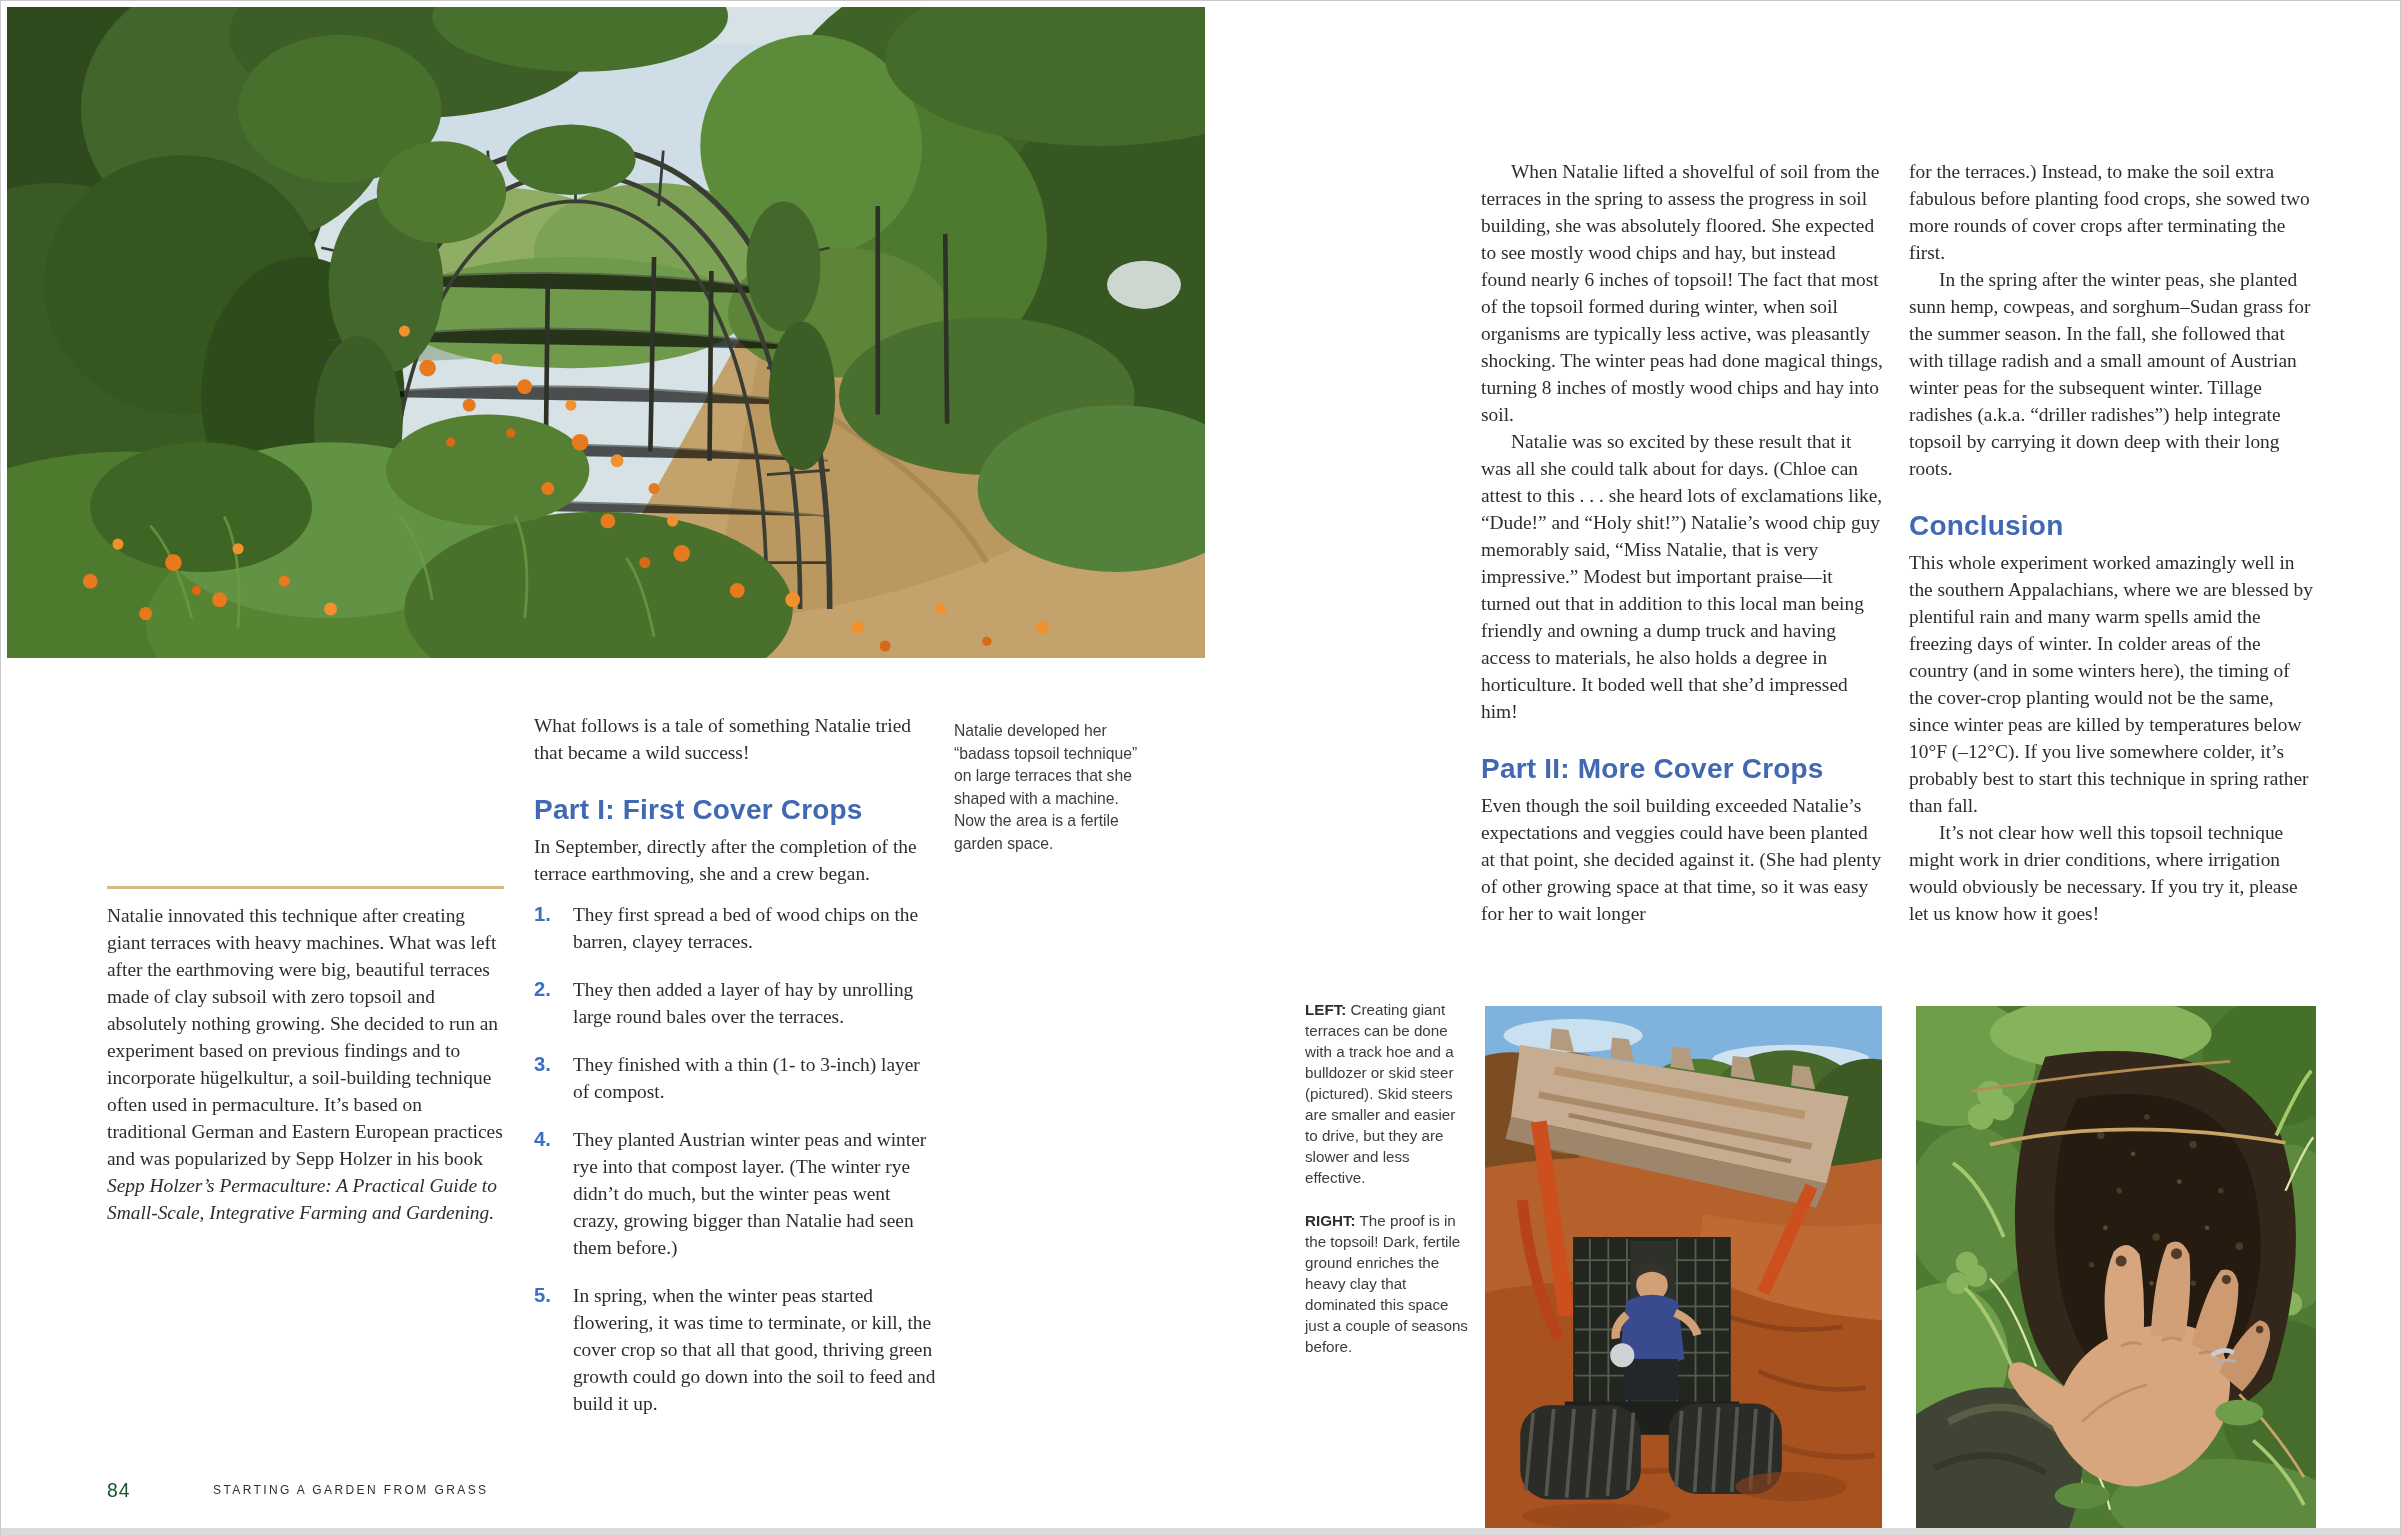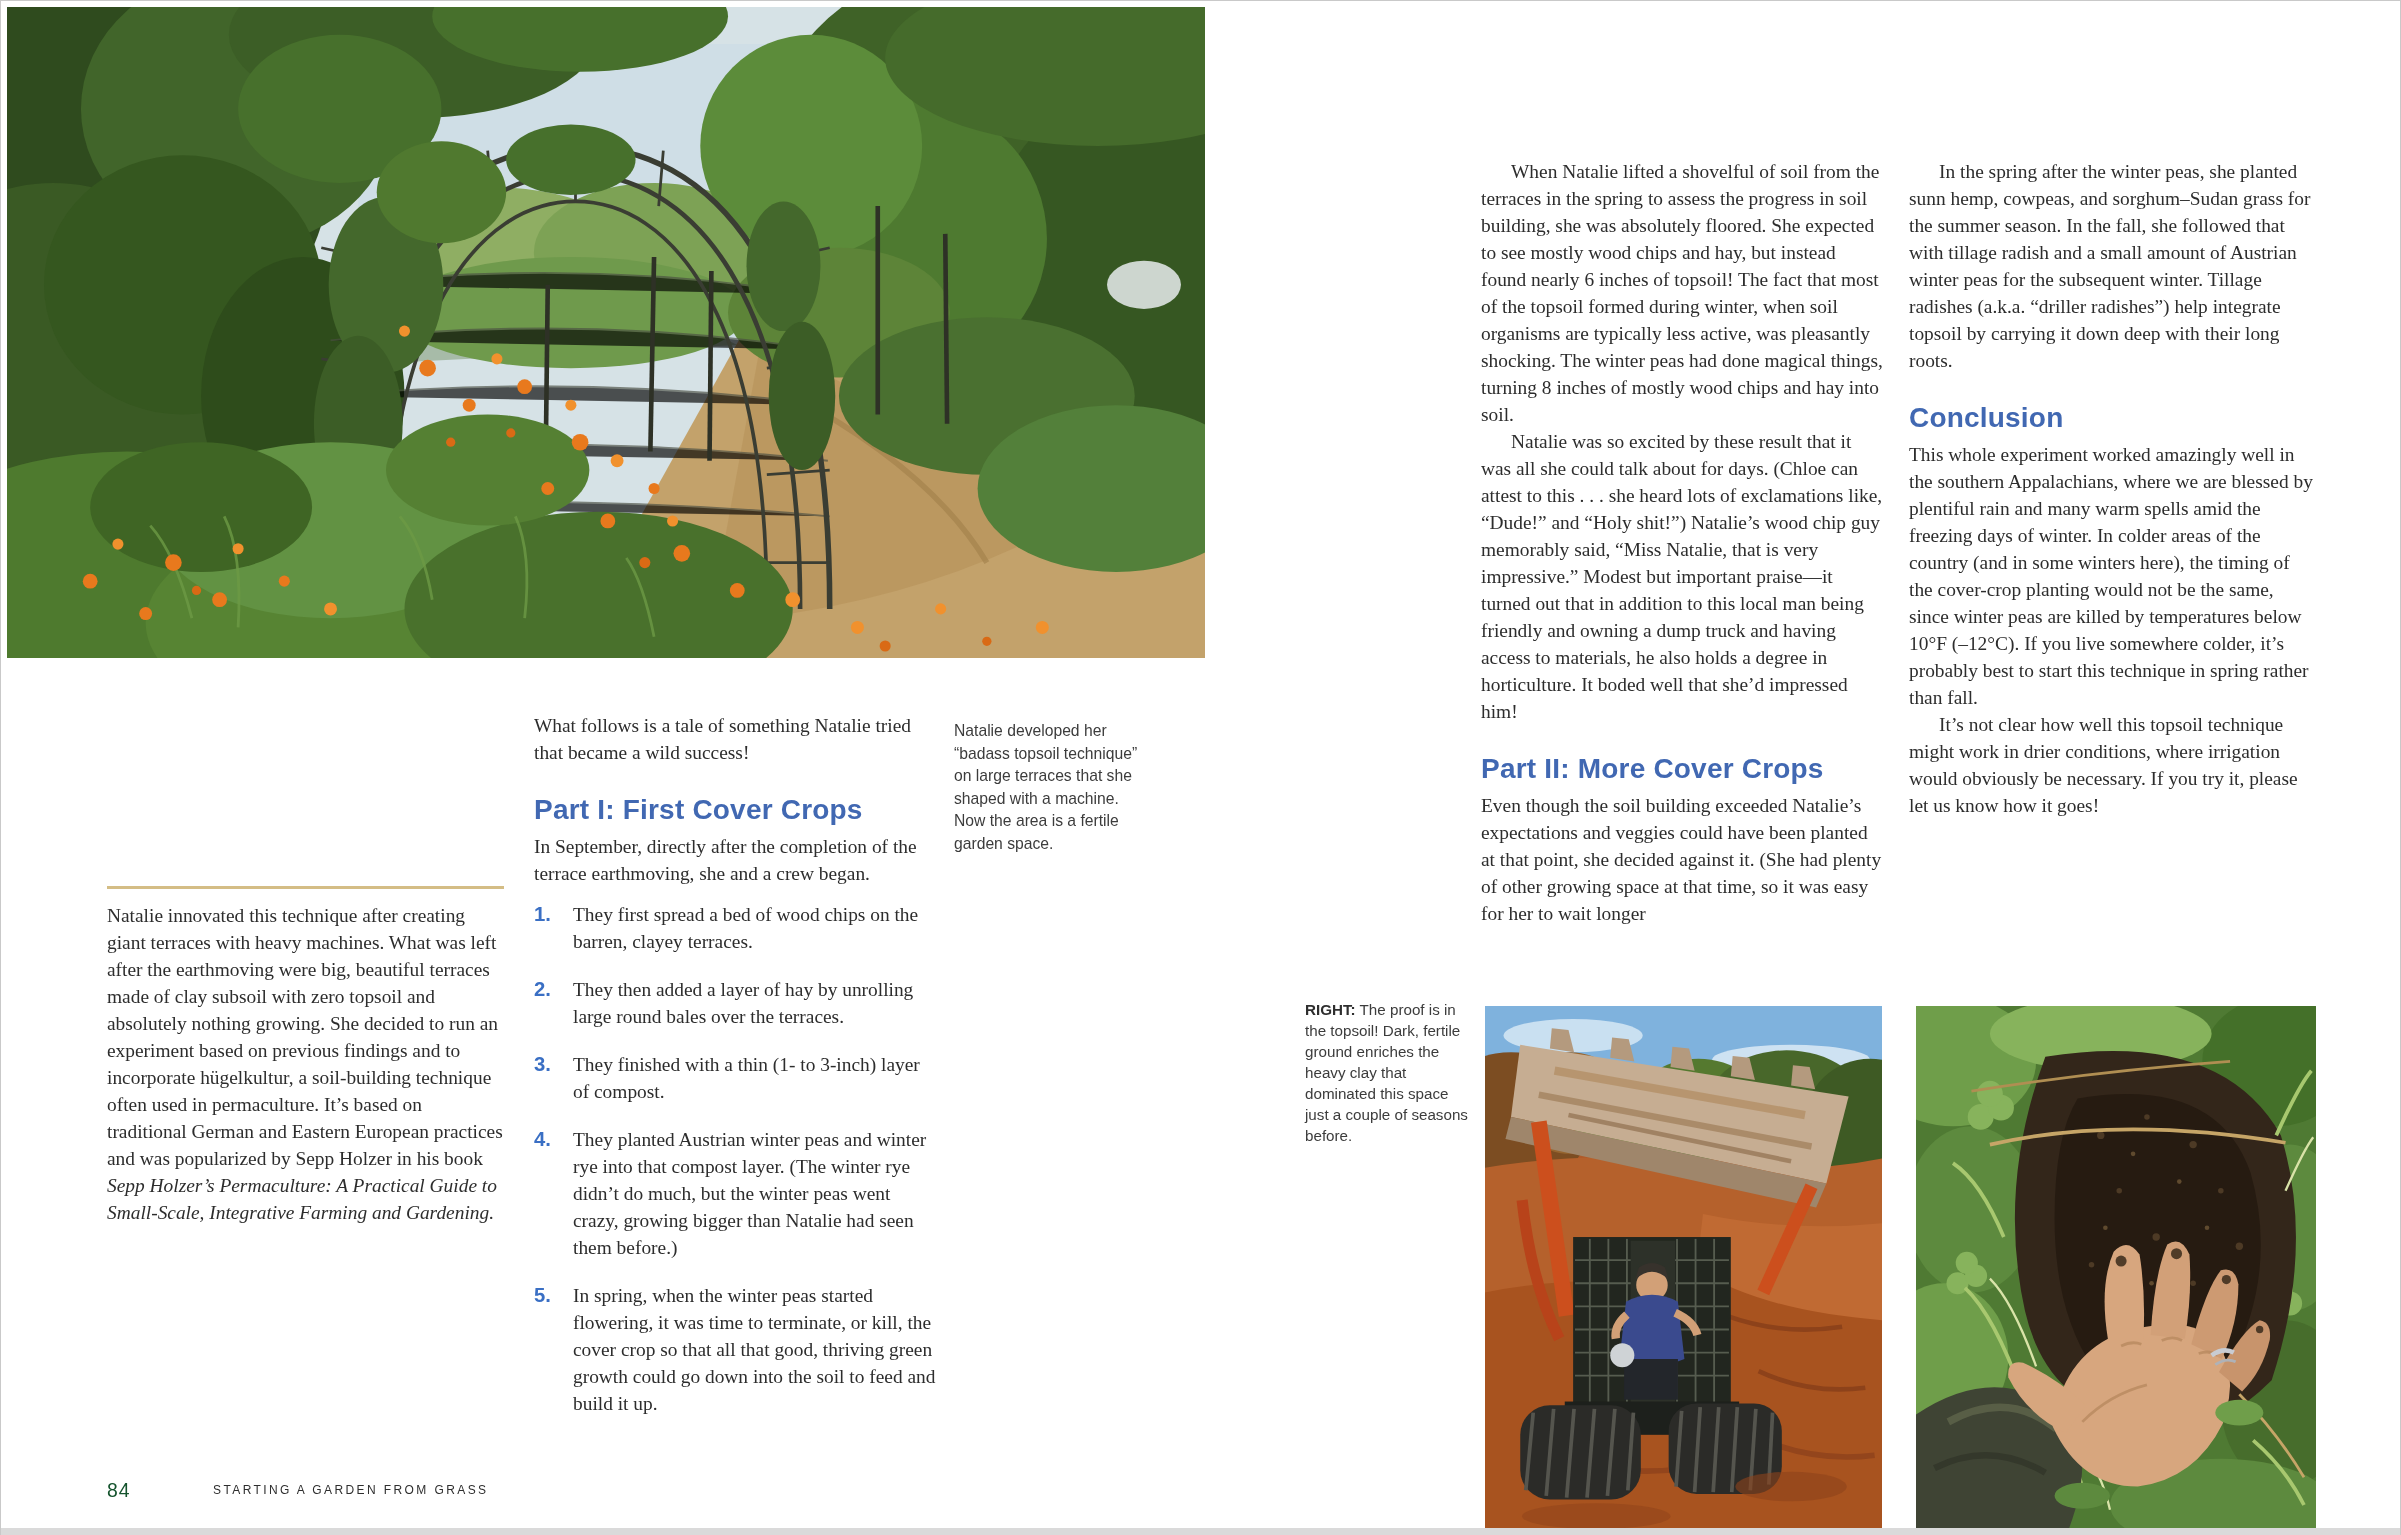--- a/index.html
+++ b/index.html
@@ -226,27 +226,29 @@
   </div>
 
   <div class="bodycol col-r1">
     <p class="indent">When Natalie lifted a shovelful of soil from the terraces in the spring to assess the progress in soil building, she was absolutely floored. She expected to see mostly wood chips and hay, but instead found nearly 6 inches of topsoil! The fact that most of the topsoil formed during winter, when soil organisms are typically less active, was pleasantly shocking. The winter peas had done magical things, turning 8 inches of mostly wood chips and hay into soil.</p>
     <p class="indent">Natalie was so excited by these result that it was all she could talk about for days. (Chloe can attest to this . . . she heard lots of exclamations like, “Dude!” and “Holy shit!”) Natalie’s wood chip guy memorably said, “Miss Natalie, that is very impressive.” Modest but important praise—it turned out that in addition to this local man being friendly and owning a dump truck and having access to materials, he also holds a degree in horticulture. It boded well that she’d impressed him!</p>
     <h3 class="part-heading first-in-col">Part II: More Cover Crops</h3>
     <p>Even though the soil building exceeded Natalie’s expectations and veggies could have been planted at that point, she decided against it. (She had plenty of other growing space at that time, so it was easy for her to wait longer</p>
   </div>
 
   <div class="bodycol col-r2">
+    <p>for the terraces.) Instead, to make the soil extra fabulous before planting food crops, she sowed two more rounds of cover crops after terminating the first.</p>
     <p class="indent">In the spring after the winter peas, she planted sunn hemp, cowpeas, and sorghum–Sudan grass for the summer season. In the fall, she followed that with tillage radish and a small amount of Austrian winter peas for the subsequent winter. Tillage radishes (a.k.a. “driller radishes”) help integrate topsoil by carrying it down deep with their long roots.</p>
     <h3 class="part-heading first-in-col">Conclusion</h3>
     <p>This whole experiment worked amazingly well in the southern Appalachians, where we are blessed by plentiful rain and many warm spells amid the freezing days of winter. In colder areas of the country (and in some winters here), the timing of the cover-crop planting would not be the same, since winter peas are killed by temperatures below 10°F (–12°C). If you live somewhere colder, it’s probably best to start this technique in spring rather than fall.</p>
     <p class="indent">It’s not clear how well this topsoil technique might work in drier conditions, where irrigation would obviously be necessary. If you try it, please let us know how it goes!</p>
   </div>
 
   <div class="caption caption-bottom">
+    <p><b>LEFT:</b><span> Creating giant terraces can be done with a track hoe and a bulldozer or skid steer (pictured). Skid steers are smaller and easier to drive, but they are slower and less effective.</span></p>
     <p><b>RIGHT:</b><span> The proof is in the topsoil! Dark, fertile ground enriches the heavy clay that dominated this space just a couple of seasons before.</span></p>
   </div>
 
   <div class="photo photo-machine">
     <svg viewBox="0 0 428 567" preserveAspectRatio="none">
       <rect width="428" height="567" fill="#b05a28"></rect>
       <rect width="428" height="130" fill="#7fb2dd"></rect>
       <ellipse cx="95" cy="32" rx="75" ry="18" fill="#d6e7f5" opacity="0.85"></ellipse>
       <ellipse cx="330" cy="58" rx="85" ry="16" fill="#e2eef8" opacity="0.8"></ellipse>
 

